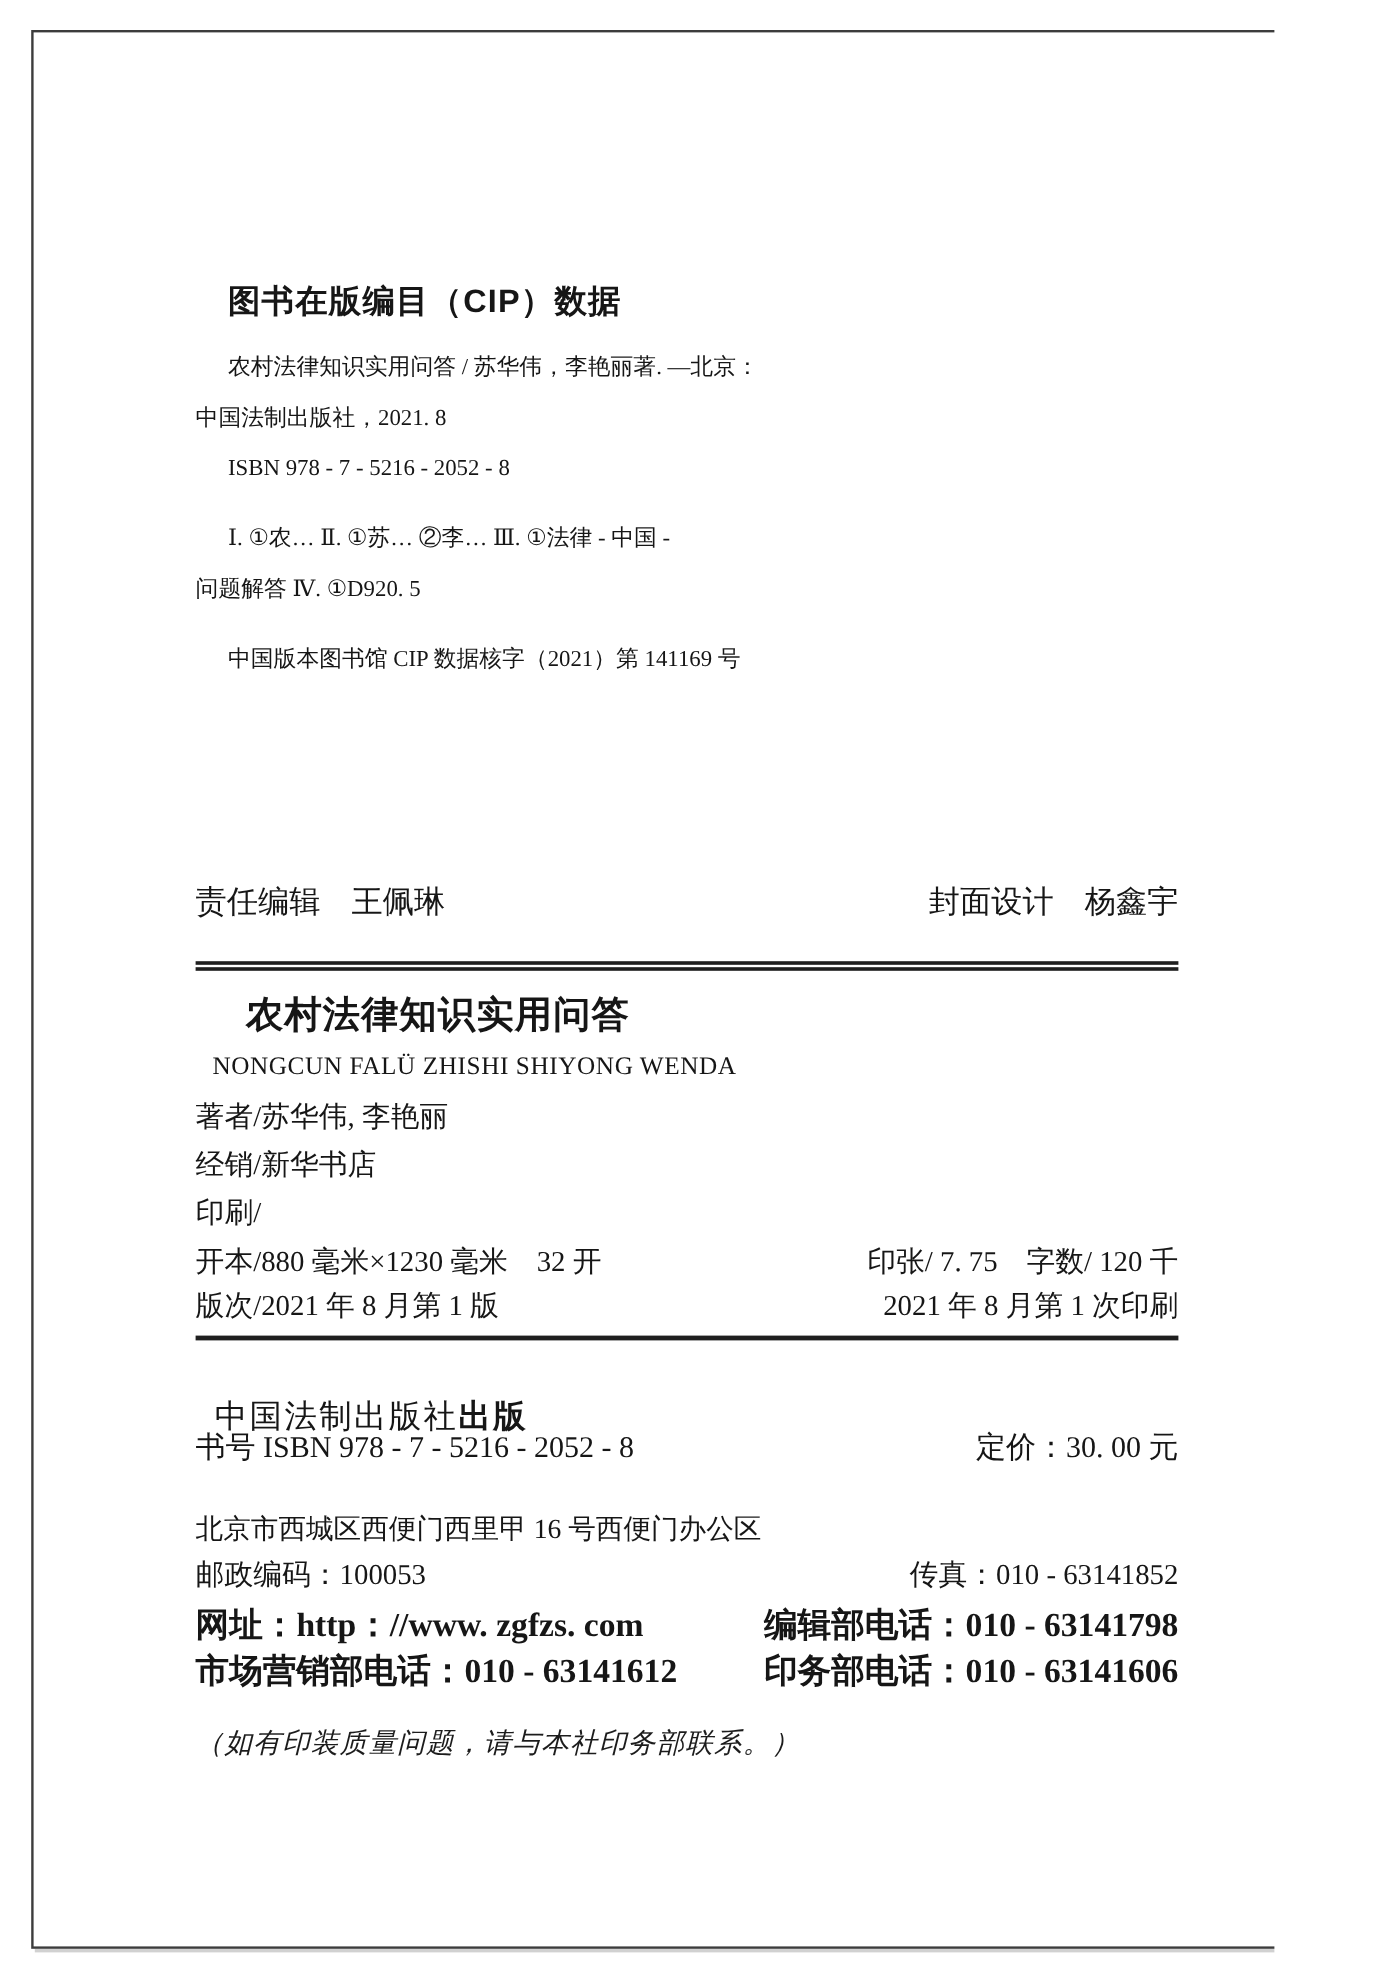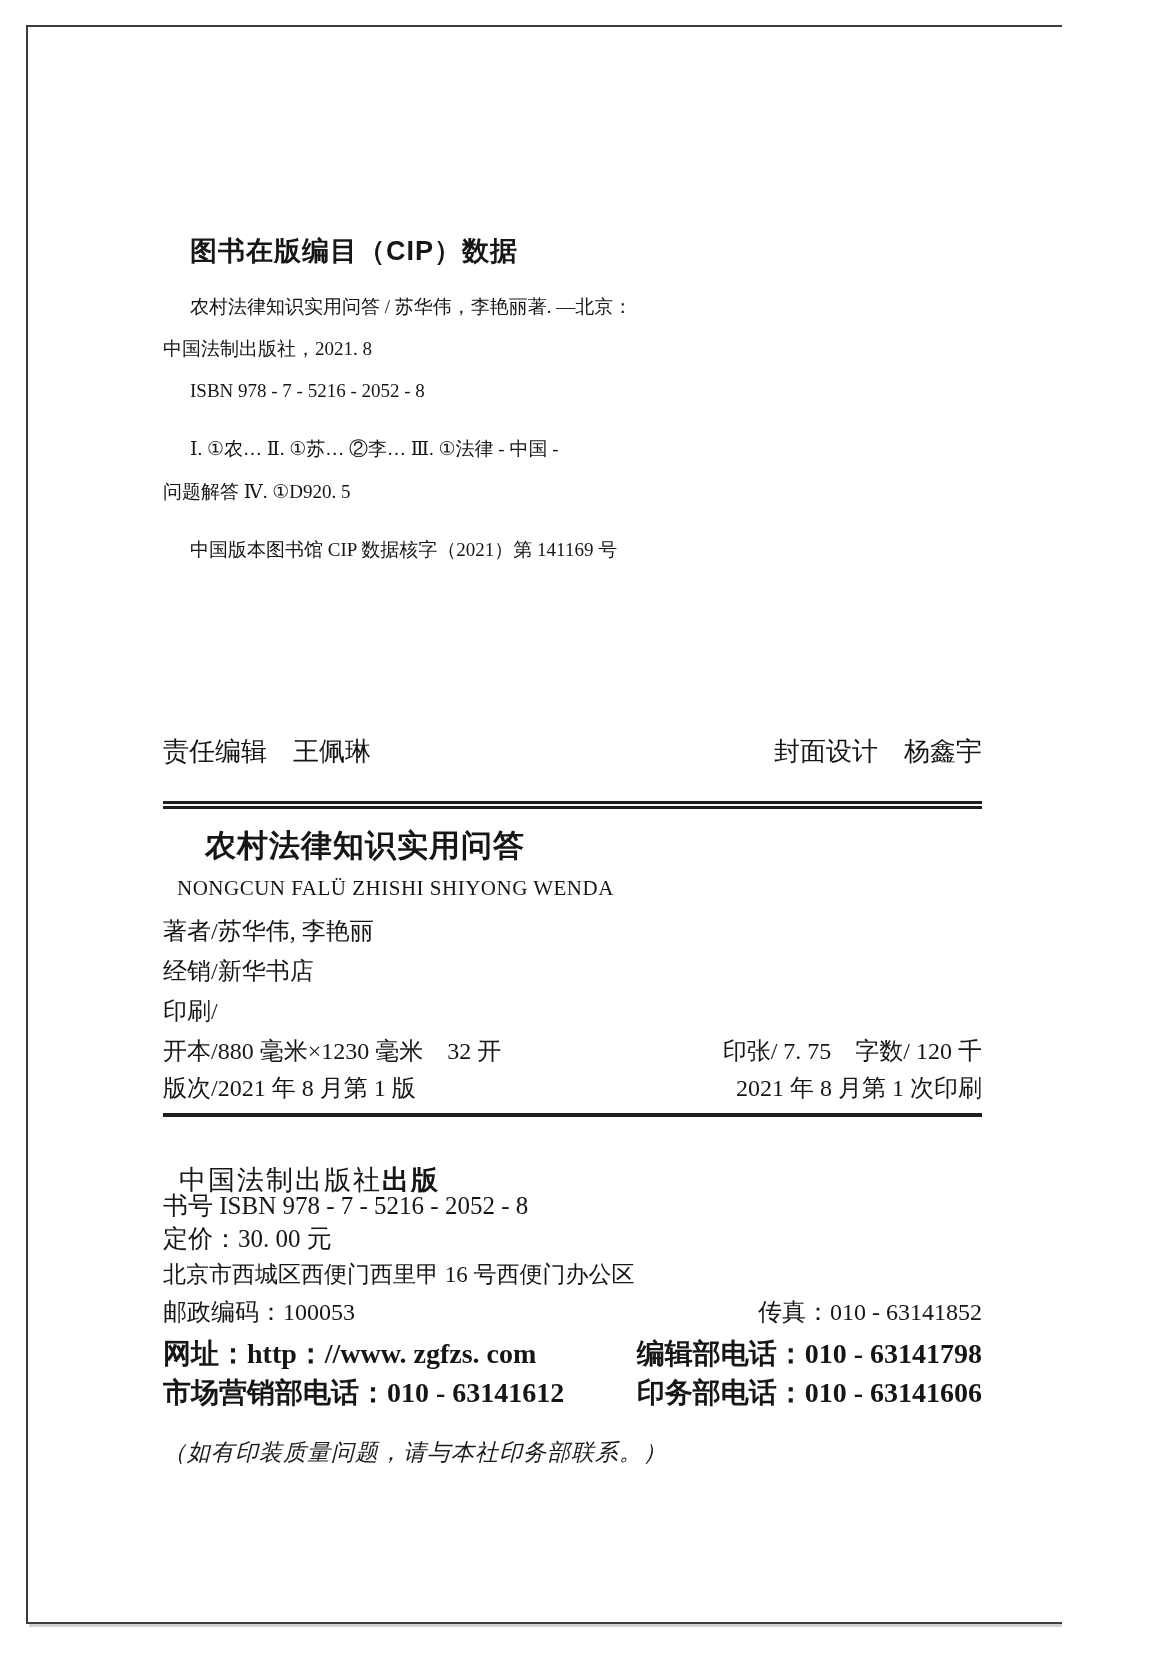--- a/index.html
+++ b/index.html
@@ -63,21 +63,21 @@
   <div class="row body24" style="top:1072px;">
     <span>版次/2021 年 8 月第 1 版</span>
     <span>2021 年 8 月第 1 次印刷</span>
   </div>
 
   <div class="rule rule-thick" style="top:1113px;"></div>
 
   <div class="ln" style="left:163px;top:1146px;">
     <span class="pub-name">中国法制出版社</span><span class="heiti pub-suffix">出版</span>
   </div>
-  <div class="row body25" style="top:1189px;flex-direction:column;">
+  <div class="row body25" style="top:1189px;">
     <span>书号 ISBN 978 - 7 - 5216 - 2052 - 8</span>
     <span>定价：30. 00 元</span>
   </div>
 
   <div class="ln body23" style="left:163px;top:1261px;">北京市西城区西便门西里甲 16 号西便门办公区</div>
 
   <div class="row body24" style="top:1296px;">
     <span>邮政编码：100053</span>
     <span>传真：010 - 63141852</span>
   </div>

